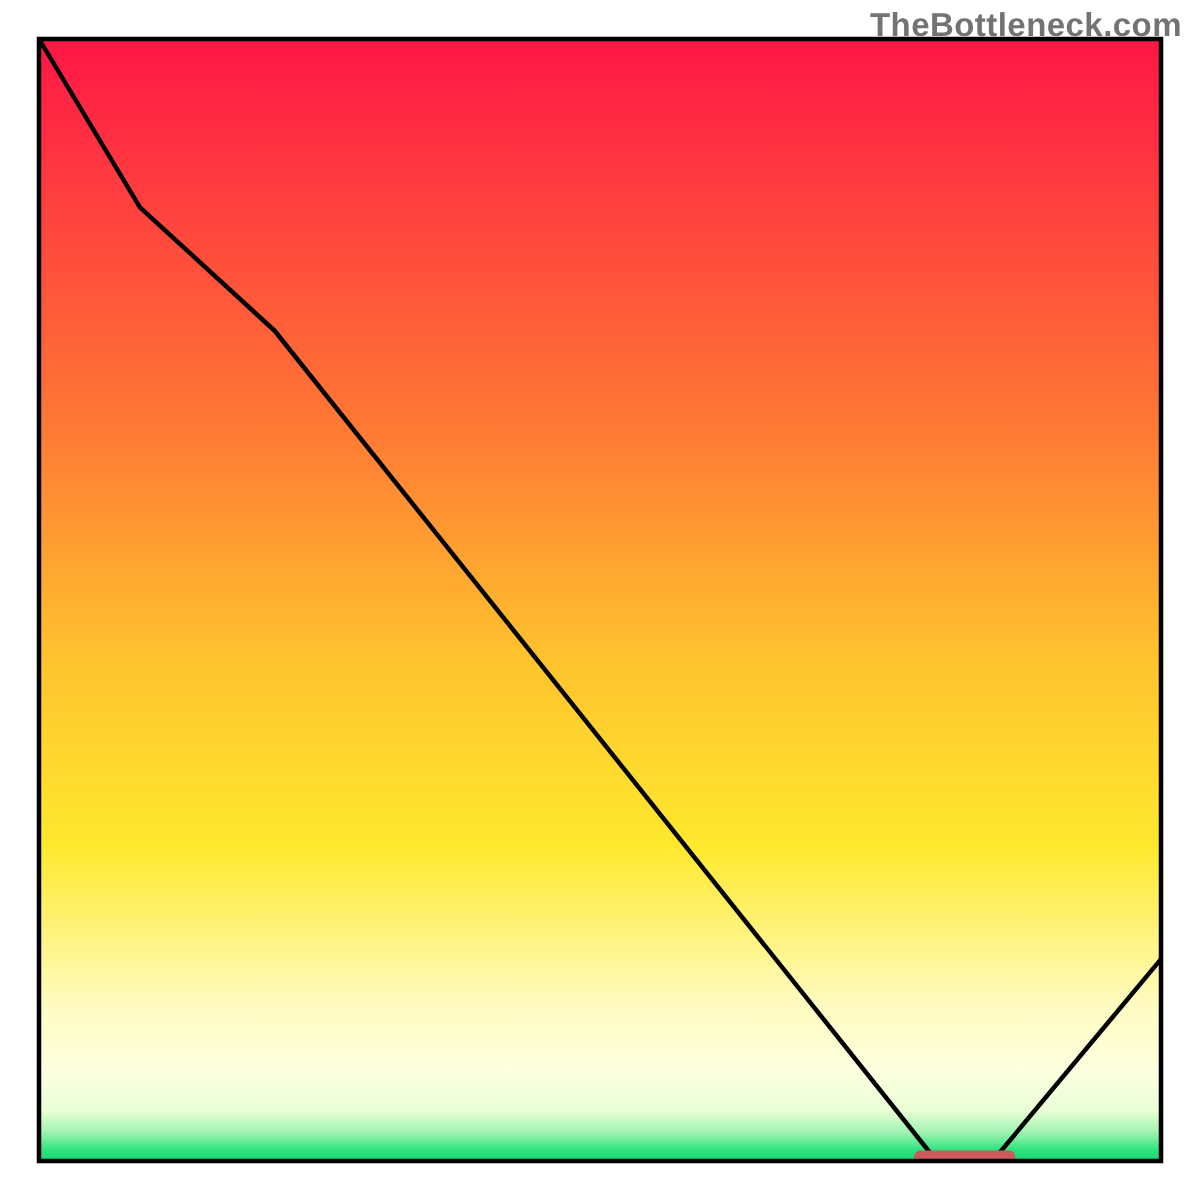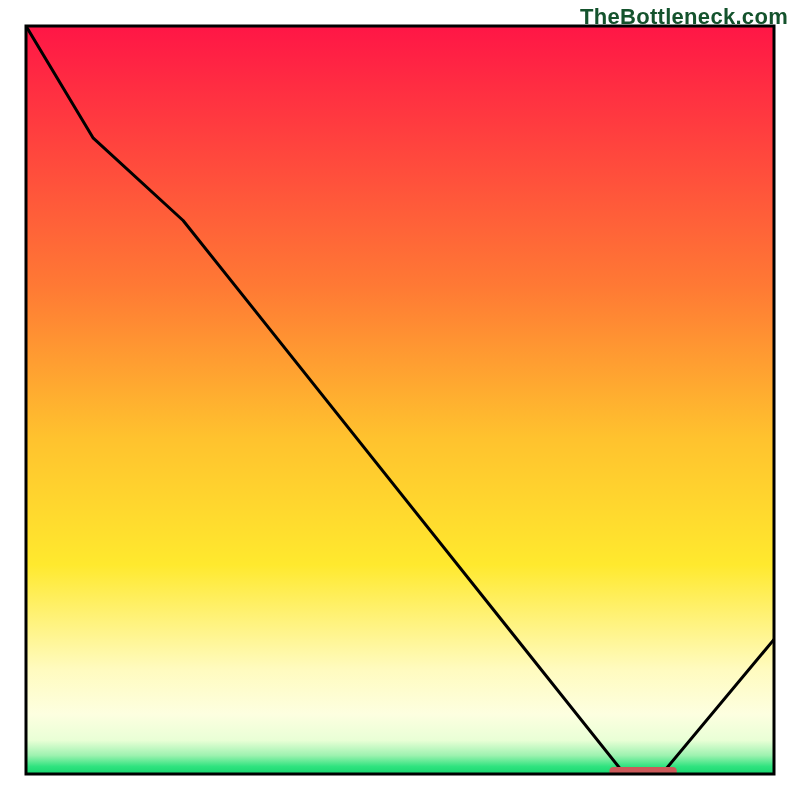--- a/index.html
+++ b/index.html
@@ -13,21 +13,21 @@
   }
   .wrap {
     position: relative;
     width: 800px;
     height: 800px;
   }
   .watermark {
     position: absolute;
     top: 4px;
     right: 12px;
-    color: #14532d;
+    color: #737373;
     font-weight: 600;
     font-size: 22px;
     letter-spacing: 0.3px;
     user-select: none;
   }
   svg { display: block; }
 </style>
 </head>
 <body>
 

